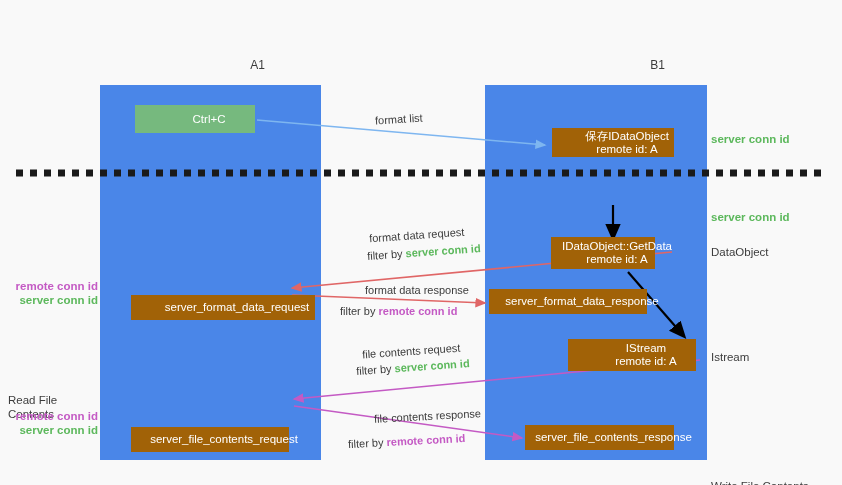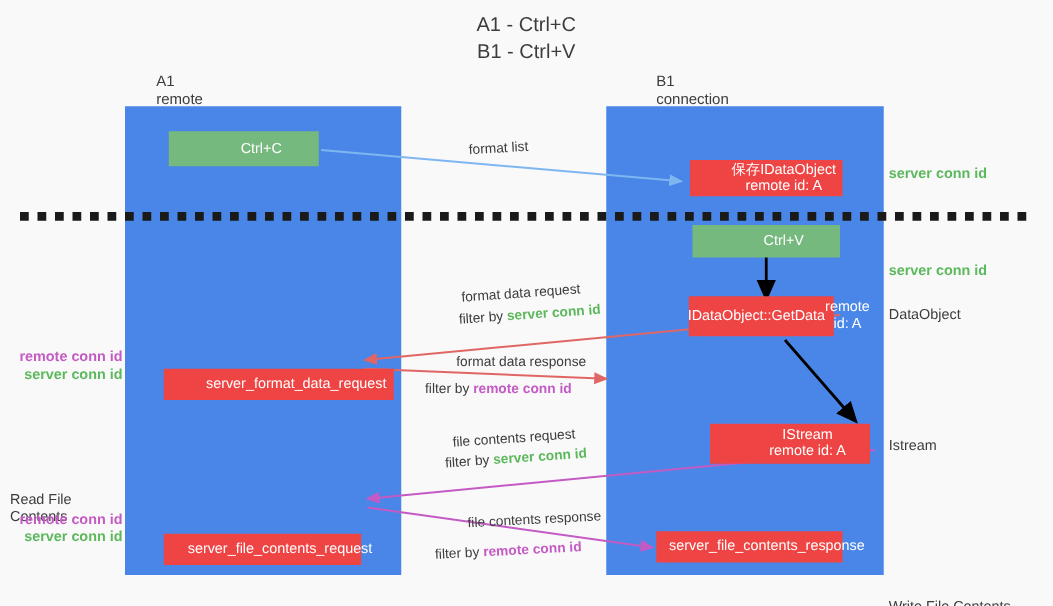--- a/index.html
+++ b/index.html
@@ -14,71 +14,65 @@
   .abs{position:absolute;}
 
   
   .title{
     left:0;top:10px;width:842px;text-align:center;
     font-size:16px;color:#3c3c3c;line-height:21px;
   }
 
   
   .colhead{
-    text-align:left;font-size:12px;color:#3c3c3c;line-height:14px;
+    text-align:right;font-size:12px;color:#3c3c3c;line-height:14px;
   }
   .colhead .l1{display:block;}
   .colhead .l2{display:block;}
 
   
   .lane{background:#4a86e8;}
 
   
   .box{
     box-sizing:border-box;
     display:flex;align-items:center;justify-content:center;
     text-align:center;
     color:#ffffff;
     font-size:11.5px;
     line-height:13px;
     padding-left:28px;
   }
   .box.green{background:#76b97e;}
-  .box.orange{background:#ef4444;}
+  .box.orange{background:#a16207;}
   .box .two{display:block;}
 
   
   .sidelabel{font-size:11.5px;color:#3c3c3c;line-height:14px;}
   .green-txt{color:#5cb85c;font-weight:bold;}
   .purple-txt{color:#c45ac4;font-weight:bold;}
   .dark-txt{color:#3c3c3c;}
 
   
   .ann{font-size:11px;color:#3c3c3c;white-space:nowrap;line-height:14px;}
   .ann b{font-weight:bold;}
 
   svg.overlay{position:absolute;left:0;top:0;width:842px;height:485px;pointer-events:none;}
 </style>
 </head>
 <body>
 
 <div id="stage">
 
-  <div class="abs title">
-    <div>A1 - Ctrl+C</div>
-    <div>B1 - Ctrl+V</div>
-  </div>
 
   <div class="abs colhead" style="left:125px;top:58px;width:140px;">
     <span class="l1">A1</span>
-    <span class="l2">remote</span>
   </div>
   <div class="abs colhead" style="left:525px;top:58px;width:140px;">
     <span class="l1">B1</span>
-    <span class="l2">connection</span>
   </div>
 
   <div class="abs lane" style="left:100px;top:85px;width:221px;height:375px;"></div>
   <div class="abs lane" style="left:485px;top:85px;width:222px;height:375px;"></div>
 
   <svg class="overlay" viewBox="0 0 842 485">
     <defs>
       <marker id="ah-blue" markerWidth="7" markerHeight="7" refX="6" refY="3.0" orient="auto">
         <path d="M0,0 L7,3 L0,6 z" fill="#7eb6f0"></path>
       </marker>
@@ -120,34 +114,34 @@
 
   <div class="abs box orange" style="left:131px;top:393px;width:158px;height:25px;margin-top:34px;">
     <span>server_file_contents_request</span>
   </div>
 
   <div class="abs box orange" style="left:552px;top:128px;width:122px;height:29px;flex-direction:column;">
     <span class="two">保存IDataObject</span>
     <span class="two">remote id: A</span>
   </div>
 
-  <div class="abs box green" style="left:554px;top:180px;width:118px;height:26px;">
-    <span>Ctrl+V</span>
-  </div>
 
-  <div class="abs box orange" style="left:551px;top:237px;width:116px;height:32px;flex-direction:row;">
+  <div class="abs box orange" style="left:551px;top:237px;width:104px;height:32px;flex-direction:column;">
     <span class="two">IDataObject::GetData</span>
     <span class="two">remote id: A</span>
   </div>
 
   <div class="abs box orange" style="left:568px;top:339px;width:128px;height:32px;flex-direction:column;">
     <span class="two">IStream</span>
     <span class="two">remote id: A</span>
   </div>
 
+  <div class="abs box orange" style="left:489px;top:289px;width:158px;height:25px;">
+    <span>server_format_data_response</span>
+  </div>
 
   <div class="abs box orange" style="left:525px;top:425px;width:149px;height:25px;">
     <span>server_file_contents_response</span>
   </div>
 
   <div class="abs sidelabel green-txt" style="left:711px;top:132px;">server conn id</div>
 
   <div class="abs sidelabel green-txt" style="left:711px;top:210px;">server conn id</div>
 
   <div class="abs sidelabel dark-txt" style="left:711px;top:245px;">DataObject</div>

